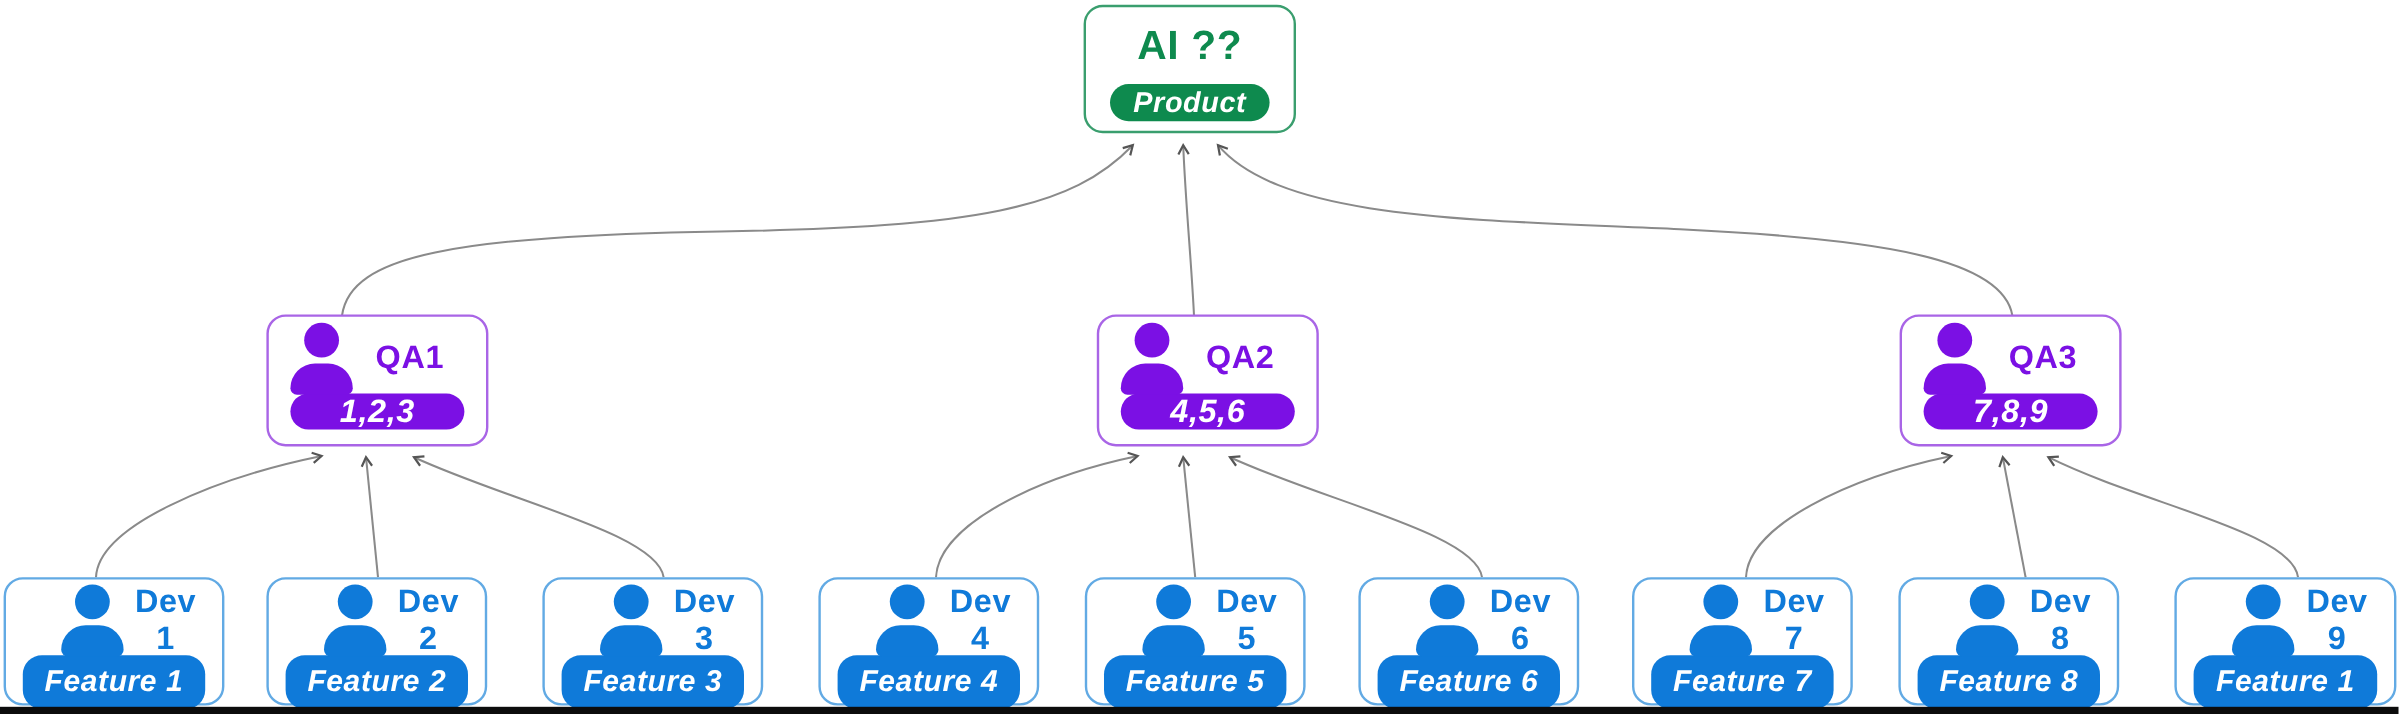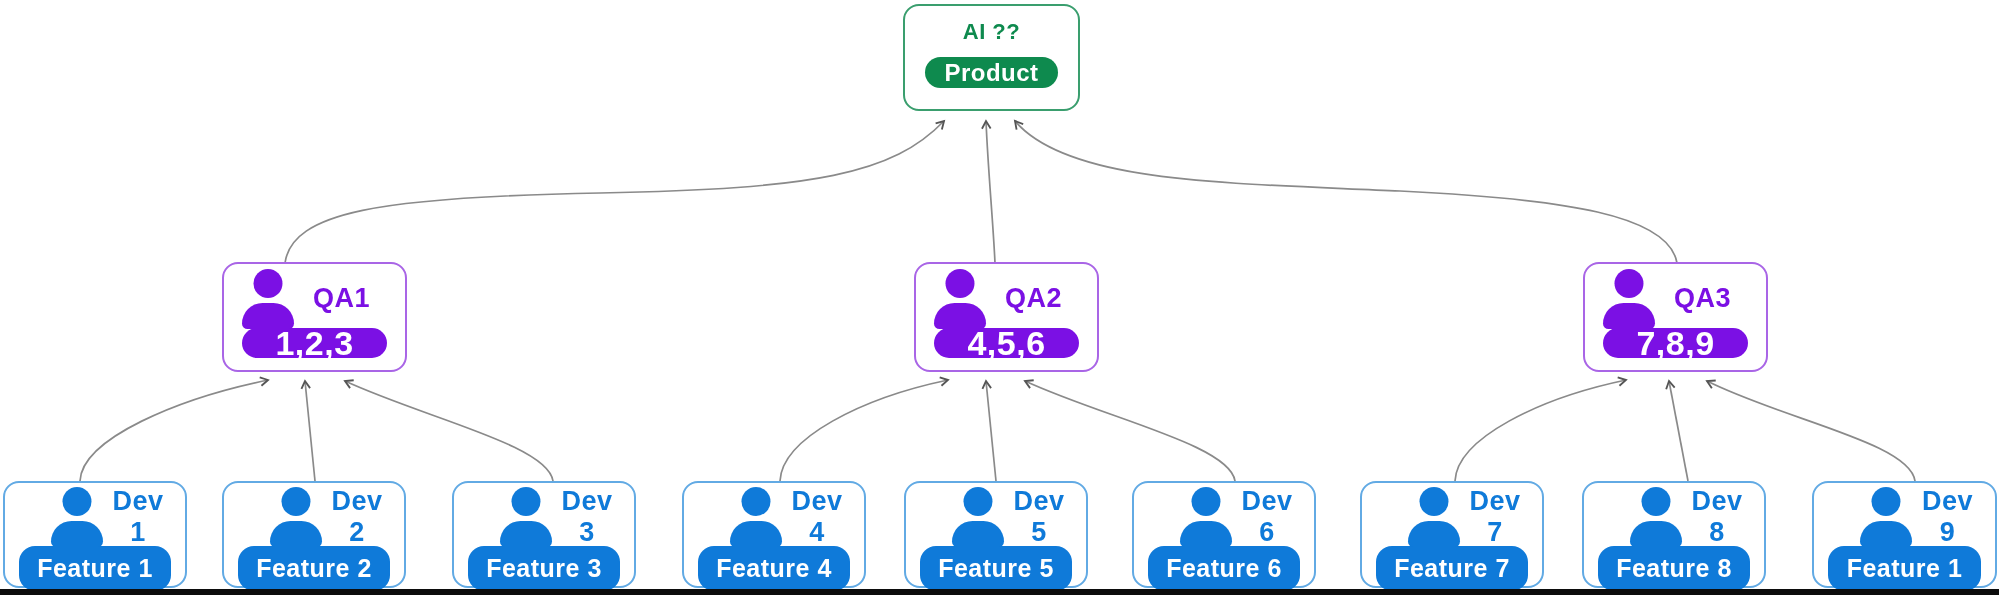--- a/index.html
+++ b/index.html
@@ -8,34 +8,34 @@
     font-family:"Liberation Sans","DejaVu Sans",sans-serif;font-weight:700;
   }
   svg.edges{position:absolute;left:0;top:0;width:1999px;height:595px;}
   .edge{fill:none;stroke:var(--edge);stroke-width:1.7px;}
 
   .node{position:absolute;background:#ffffff;border-radius:16px;box-sizing:border-box;}
   .node-row{display:flex;align-items:center;box-sizing:border-box;}
   .node-label{flex:1;text-align:center;letter-spacing:.5px;}
   .pill{
     border-radius:16px;color:#ffffff;text-align:center;
-    display:flex;align-items:center;justify-content:center;letter-spacing:.5px;
+    display:flex;align-items:center;justify-content:center;letter-spacing:.5px;font-style:italic;
   }
 
   
   .root{left:903px;top:4px;width:177px;height:107px;border:2px solid var(--root-border);}
-  .root .title{margin-top:13px;text-align:center;font-size:22px;color:var(--root-accent);letter-spacing:.5px;}
+  .root .title{margin-top:13px;text-align:center;font-size:34px;color:var(--root-accent);letter-spacing:.5px;}
   .root .pill{margin:12px 20px 0 20px;height:31px;background:var(--root-accent);font-size:24px;}
 
   
   .qa{top:262px;width:185px;height:110px;border:2px solid var(--qa-border);}
   .qa-1{left:222px;} .qa-2{left:914px;} .qa-3{left:1583px;}
   .qa .node-row{padding:11px 16px 0 18px;height:58px;}
   .qa .node-label{font-size:27px;color:var(--qa-accent);}
-  .qa .pill{margin:6px 18px 0 18px;height:30px;background:var(--qa-accent);font-size:34px;}
+  .qa .pill{margin:6px 18px 0 18px;height:30px;background:var(--qa-accent);font-size:27px;}
 
   
   .dev{top:481px;width:184px;height:107px;border:2px solid var(--dev-border);}
   .dev-1{left:3px;} .dev-2{left:222px;} .dev-3{left:452px;}
   .dev-4{left:682px;} .dev-5{left:904px;} .dev-6{left:1132px;}
   .dev-7{left:1360px;} .dev-8{left:1582px;} .dev-9{left:1812px;width:185px;}
   .dev .node-row{padding:9px 12px 0 14px;height:58px;margin-left:32px;}
   .dev .node-label{font-size:27px;color:var(--dev-accent);}
   .dev .pill{margin:5px 14px 0 14px;height:45px;background:var(--dev-accent);font-size:25px;}
 

